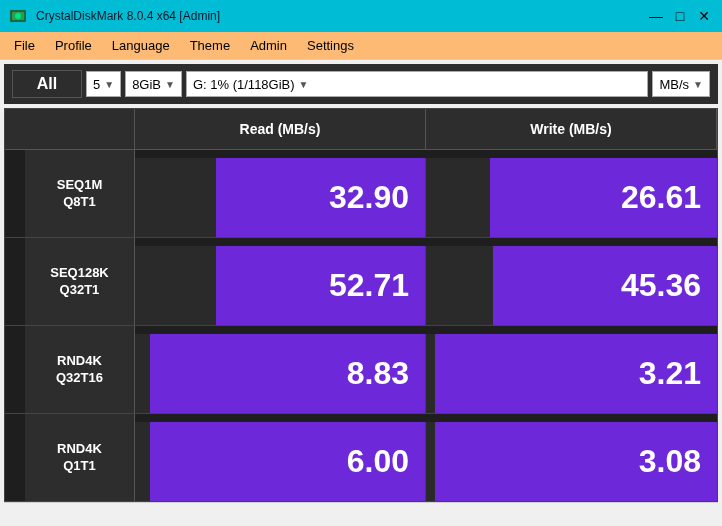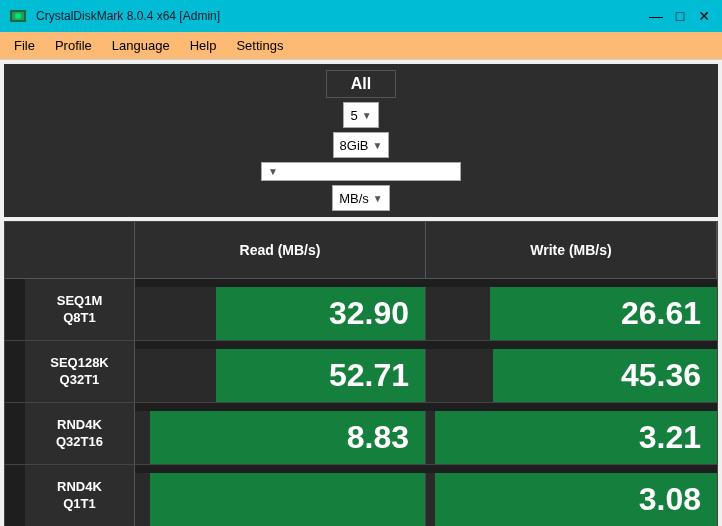--- a/index.html
+++ b/index.html
@@ -80,21 +80,20 @@
     }
 
     
     .controls-row {
       display: flex;
       align-items: center;
       gap: 4px;
       margin-bottom: 4px;
       background: #2d2d2d;
       padding: 6px 8px;
-      flex-direction: column;
     }
 
     .all-btn {
       background: #2d2d2d;
       color: white;
       border: 1px solid #555;
       padding: 4px 16px;
       font-size: 16px;
       font-weight: bold;
       cursor: pointer;
@@ -132,21 +131,21 @@
     }
 
     .table-header {
       display: grid;
       grid-template-columns: 130px 1fr 1fr;
       background: #2d2d2d;
       border-bottom: 1px solid #555;
     }
 
     .th-cell {
-      padding: 20px 12px;
+      padding: 12px 12px;
       color: white;
       font-size: 14px;
       font-weight: bold;
       text-align: center;
       border-right: 1px solid #555;
     }
     .th-cell:first-child {
       background: #2d2d2d;
     }
 
@@ -174,21 +173,21 @@
       line-height: 1.3;
       margin-left: 20px;
     }
 
     
     .value-cell {
       position: relative;
       display: flex;
       align-items: center;
       justify-content: flex-end;
-      background: #15803d;
+      background: #6d28d9;
       border-right: 1px solid #444;
       overflow: hidden;
       margin-top: 8px;
     }
     .value-cell:last-child { border-right: none; text-align: right; }
 
     .bar-bg {
       position: absolute;
       left: 0;
       top: 0;
@@ -228,37 +227,39 @@
     <button class="title-btn">—</button>
     <button class="title-btn">□</button>
     <button class="title-btn">✕</button>
   </div>
 </div>
 
 <div class="menu-bar">
   <div class="menu-item">File</div>
   <div class="menu-item">Profile</div>
   <div class="menu-item">Language</div>
-  <div class="menu-item">Help</div>
+  <div class="menu-item">Theme</div>
+  <div class="menu-item">Admin</div>
   <div class="menu-item">Settings</div>
 </div>
 
 <div class="app-body">
 
   <div class="controls-row">
     <button class="all-btn">All</button>
     <div class="dropdown">
       <span>5</span>
       <span class="dropdown-arrow">▼</span>
     </div>
     <div class="dropdown">
       <span>8GiB</span>
       <span class="dropdown-arrow">▼</span>
     </div>
     <div class="dropdown drive-dropdown">
+      <span>G: 1% (1/118GiB)</span>
       <span class="dropdown-arrow">▼</span>
     </div>
     <div class="dropdown">
       <span>MB/s</span>
       <span class="dropdown-arrow">▼</span>
     </div>
   </div>
 
   <div class="benchmark-table">
 
@@ -303,20 +304,21 @@
           <div class="value-cell">
             <div class="bar-bg" style="width: 3%;"></div>
             <span class="value-num">3.21</span>
           </div>
         </div>
         <div class="table-row">
           <div class="row-label" style="white-space: pre;">RND4K
 Q1T1</div>
           <div class="value-cell">
             <div class="bar-bg" style="width: 5%;"></div>
+            <span class="value-num">6.00</span>
           </div>
           <div class="value-cell">
             <div class="bar-bg" style="width: 3%;"></div>
             <span class="value-num">3.08</span>
           </div>
         </div>
       </div>
 
   </div>
 

